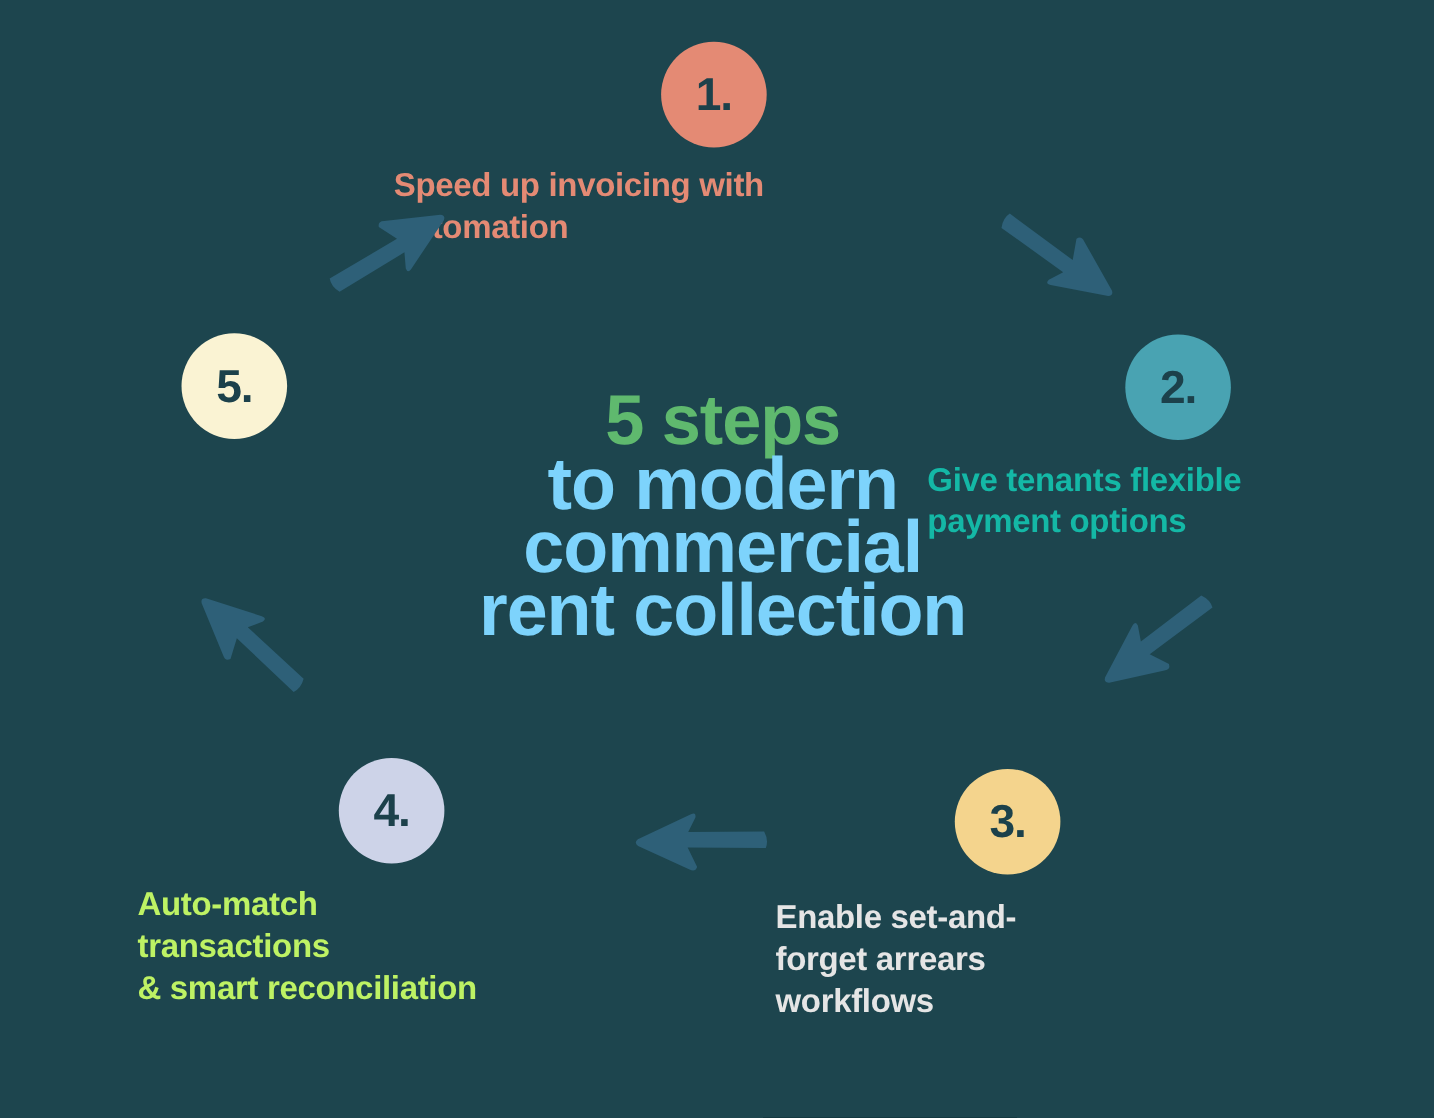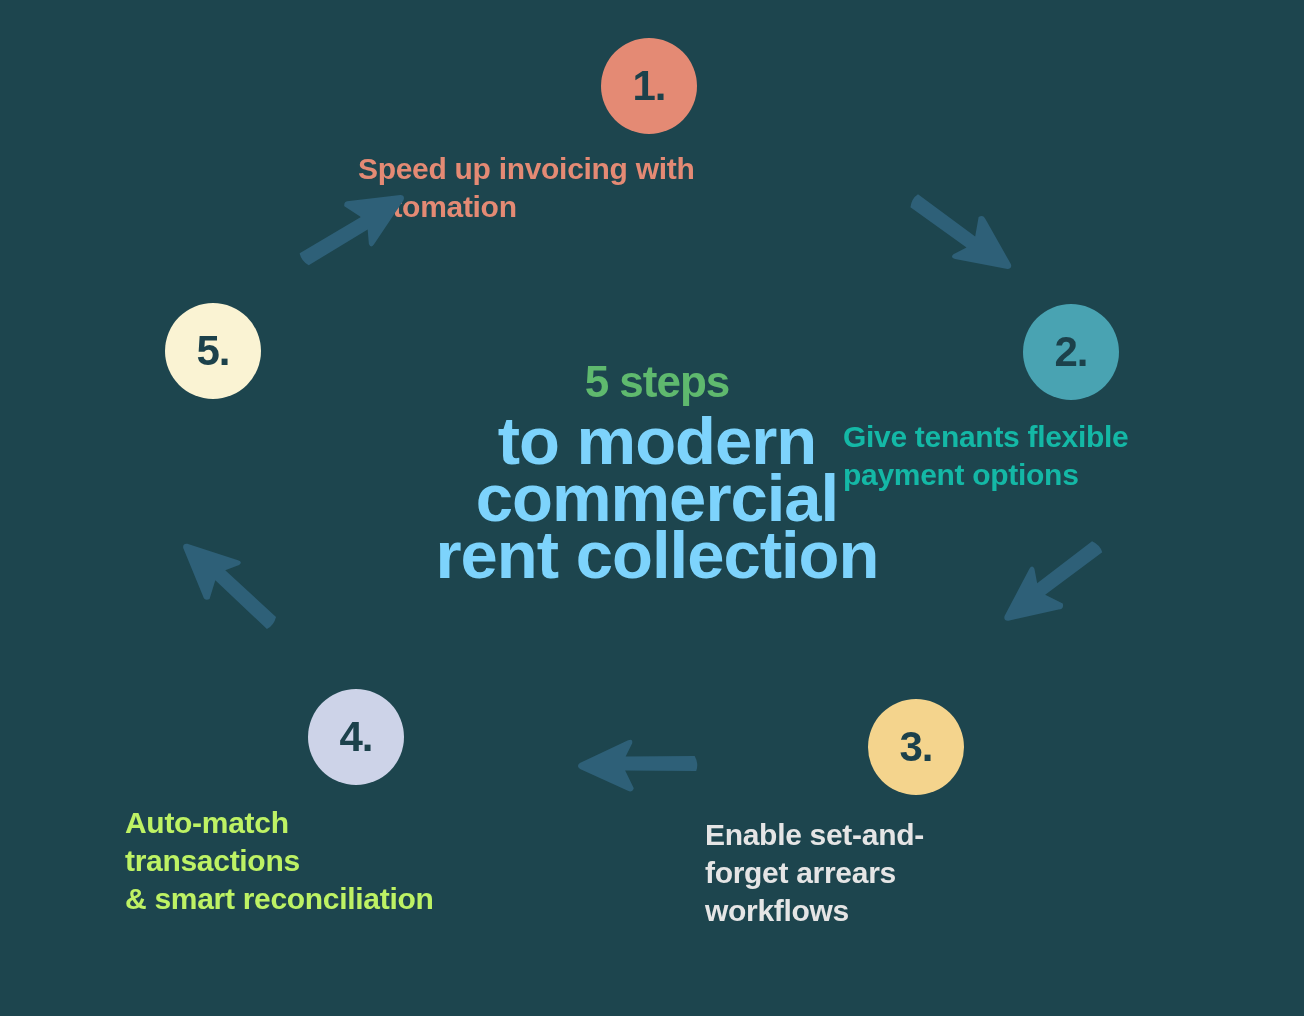--- a/index.html
+++ b/index.html
@@ -9,21 +9,21 @@
     background:#1d454e;
     overflow:hidden;
     font-family:"Liberation Sans","DejaVu Sans",sans-serif;
     margin:0 auto;
   }
   
   .title{
     position:absolute;left:332px;top:352px;width:650px;
     text-align:center;font-weight:bold;letter-spacing:-1px;
   }
-  .title-highlight{color:#5fb96e;font-size:44px;line-height:60px;}
+  .title-highlight{color:#5fb96e;font-size:64px;line-height:60px;}
   .title-rest{color:#7dd3fc;font-size:67px;line-height:57px;white-space:pre-line;}
   
   .circle{
     position:absolute;width:96px;height:96px;border-radius:50%;
     display:flex;align-items:center;justify-content:center;
   }
   .num{color:#1c414b;font-size:42px;font-weight:bold;letter-spacing:-1px;}
   #c1{left:601px;top:38px;background:#e48a74;}
   #c2{left:1023px;top:304px;background:#49a3b2;}
   #c3{left:868px;top:699px;background:#f4d48d;}

